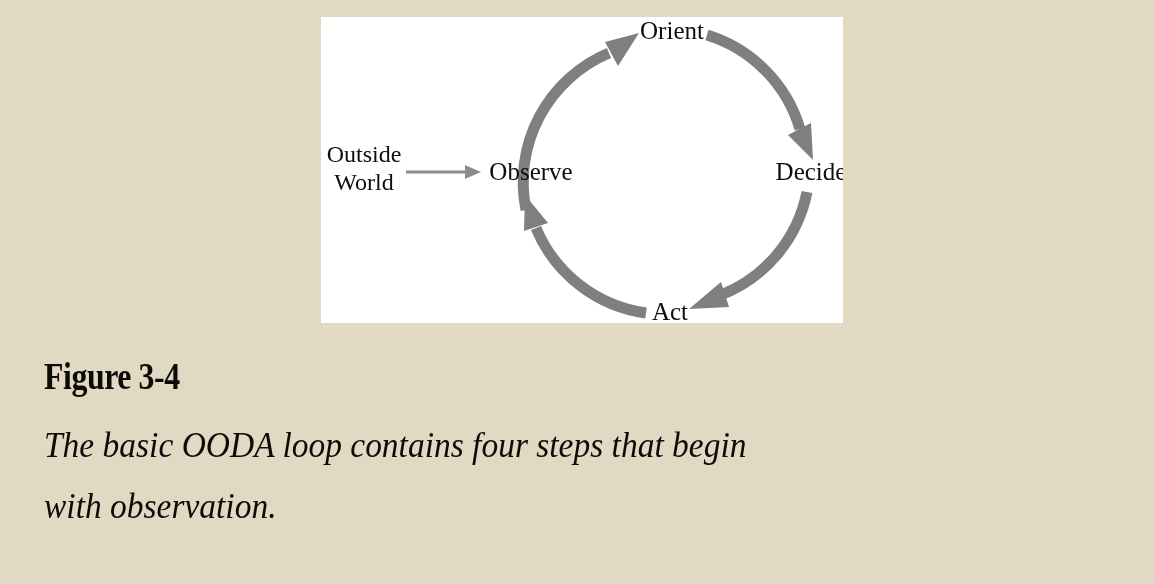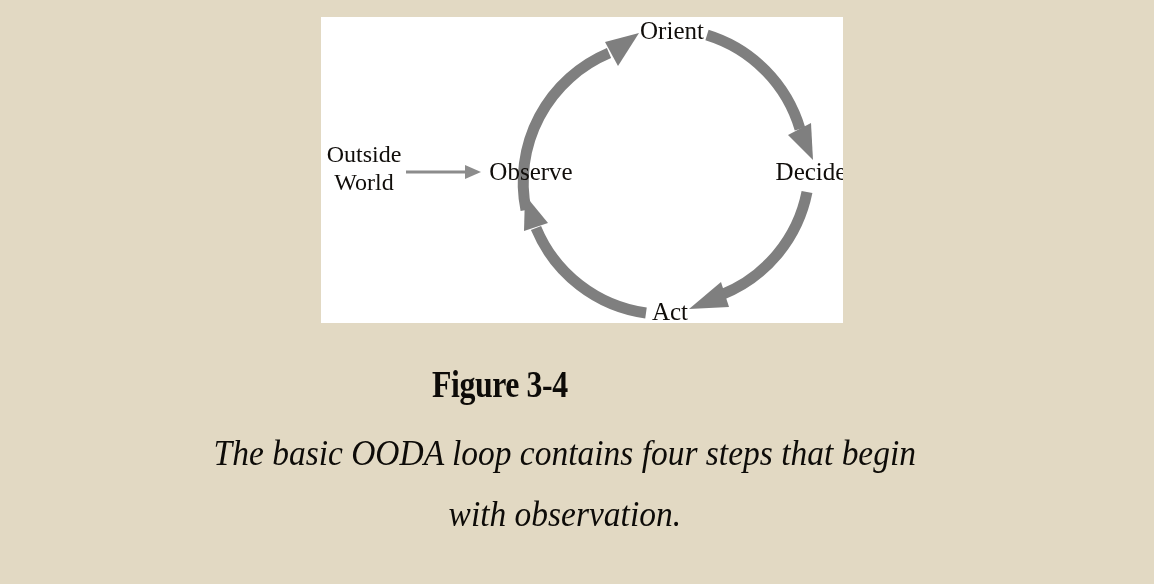--- a/index.html
+++ b/index.html
@@ -38,23 +38,22 @@
 
   .outside-label {
     font-family: "Liberation Serif", serif;
     font-size: 24px;
     fill: #100d0a;
   }
 
   #caption {
     position: absolute;
     left: 44px;
-    top: 363px;
+    top: 355px;
     width: 1060px;
-    text-align: center;
   }
 
   #figure-number {
     font-family: "Liberation Serif", serif;
     font-weight: bold;
     font-size: 37px;
     line-height: 44px;
     color: #0d0b08;
     letter-spacing: -0.5px;
     transform: scaleX(0.86);

